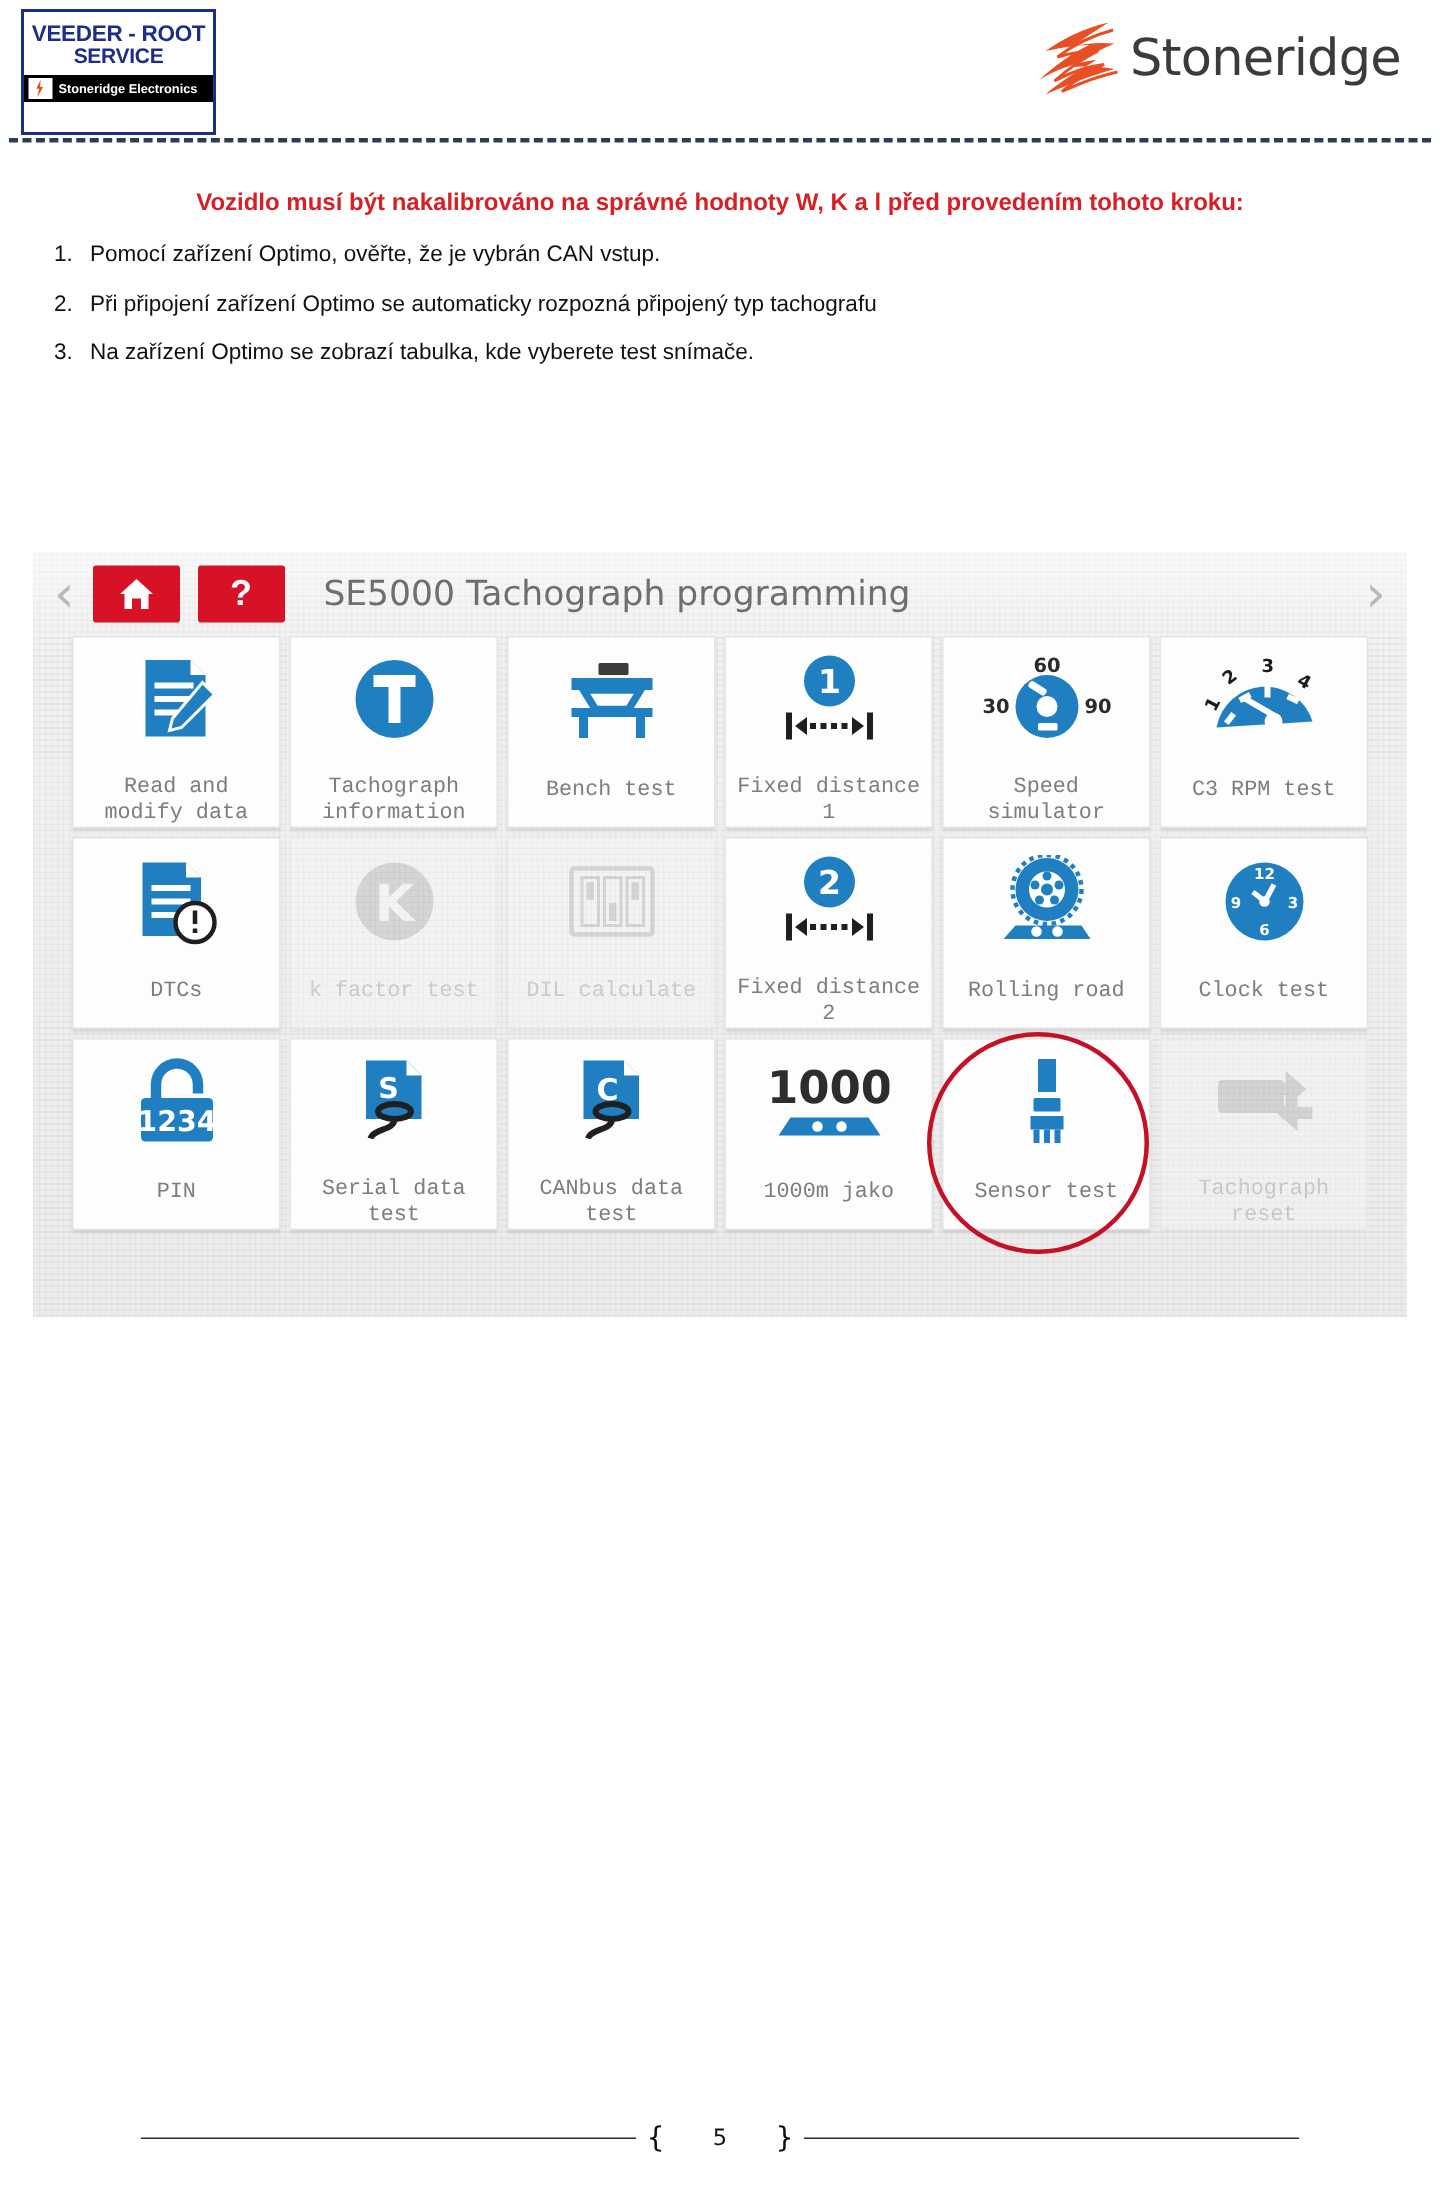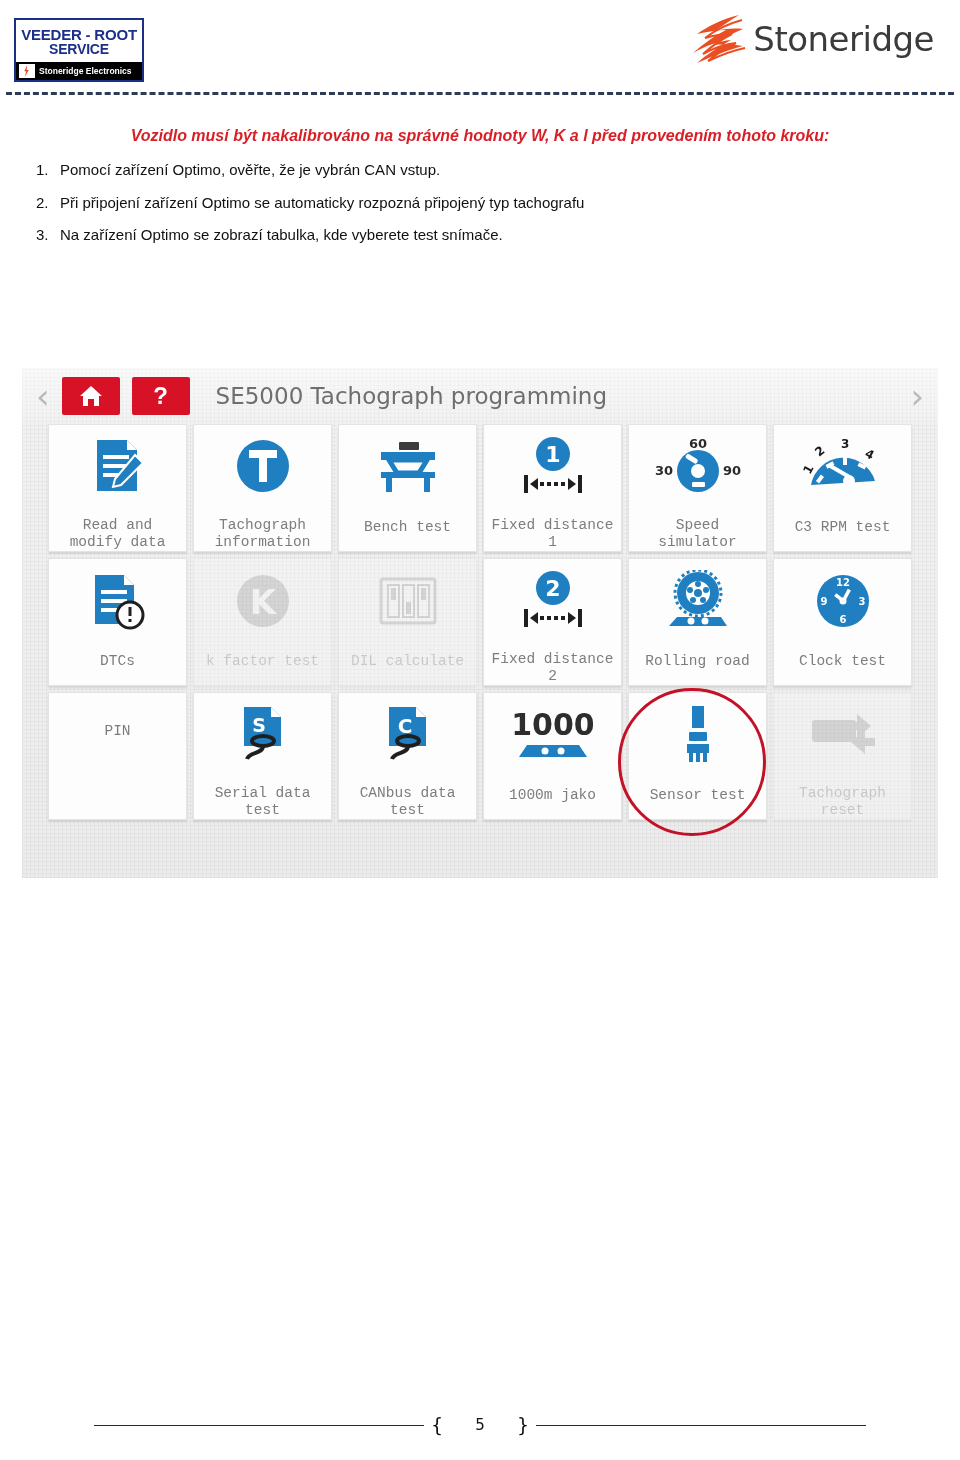--- a/index.html
+++ b/index.html
@@ -16,22 +16,22 @@
   }
 
   
   .page-head {
     position: absolute;
     left: 0; top: 0;
     width: 960px; height: 82px;
   }
   .vr-logo {
     position: absolute;
-    left: 14px; top: 18px;
-    width: 130px; height: 64px;
+    left: 14px; top: 6px;
+    width: 130px; height: 84px;
     border: 2px solid #1c2f88;
     background: #ffffff;
     box-sizing: border-box;
   }
   .vr-top {
     height: 42px;
     display: flex;
     flex-direction: column;
     align-items: center;
     justify-content: center;
@@ -108,21 +108,20 @@
     font-size: 17px;
     font-weight: bold;
     color: #000000;
     text-align: center;
     padding: 0 16px;
     line-height: 1.3;
   }
   .subline {
     margin-top: 14px;
     font-size: 16px;
-    font-style: italic;
     font-weight: bold;
     color: #d81f26;
     text-align: center;
     padding: 0 16px;
     line-height: 1.3;
   }
   .steps {
     margin: 14px 0 0 0;
     padding: 0;
     list-style: none;
@@ -523,20 +522,27 @@
           <text x="10" y="33" font-family="DejaVu Sans, sans-serif" font-size="10" font-weight="bold" fill="#ffffff" text-anchor="middle">9</text>
           <rect x="27.5" y="16" width="3.5" height="14" fill="#ffffff" transform="rotate(28 29 29)"></rect>
           <rect x="27.5" y="19" width="3.5" height="11" fill="#ffffff" transform="rotate(-52 29 29)"></rect>
           <circle cx="29" cy="29" r="3.5" fill="#ffffff"></circle>
         </svg>
       </div>
       <div class="tile-lbl">Clock test</div>
     </div>
 
     <div class="tile">
+      <div class="tile-ico">
+        <svg width="58" height="60" viewBox="0 0 58 60">
+          <path d="M15 28 V18 A14 14 0 0 1 43 18 V24" fill="none" stroke="#1f7fc0" stroke-width="7"></path>
+          <rect x="5" y="27" width="48" height="29" rx="3" fill="#1f7fc0"></rect>
+          <text x="29" y="49" font-family="DejaVu Sans, sans-serif" font-size="19" font-weight="bold" fill="#ffffff" text-anchor="middle">1234</text>
+        </svg>
+      </div>
       <div class="tile-lbl">PIN</div>
     </div>
 
     <div class="tile">
       <div class="tile-ico">
         <svg width="56" height="60" viewBox="0 0 56 60">
           <path d="M9 3 H36 L46 13 V42 H9 Z" fill="#1f7fc0"></path>
           <path d="M36 3 L46 13 H36 Z" fill="#ffffff"></path>
           <text x="24" y="28" font-family="DejaVu Sans, sans-serif" font-size="19" font-weight="bold" fill="#ffffff" text-anchor="middle">S</text>
           <ellipse cx="28" cy="37" rx="11" ry="5" fill="none" stroke="#1f1f1f" stroke-width="4"></ellipse>

